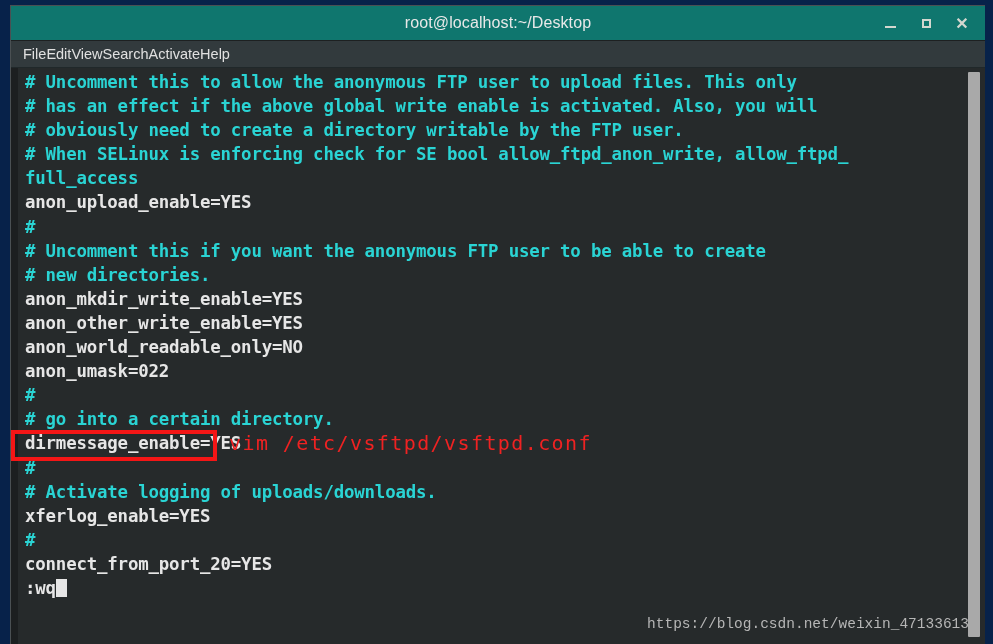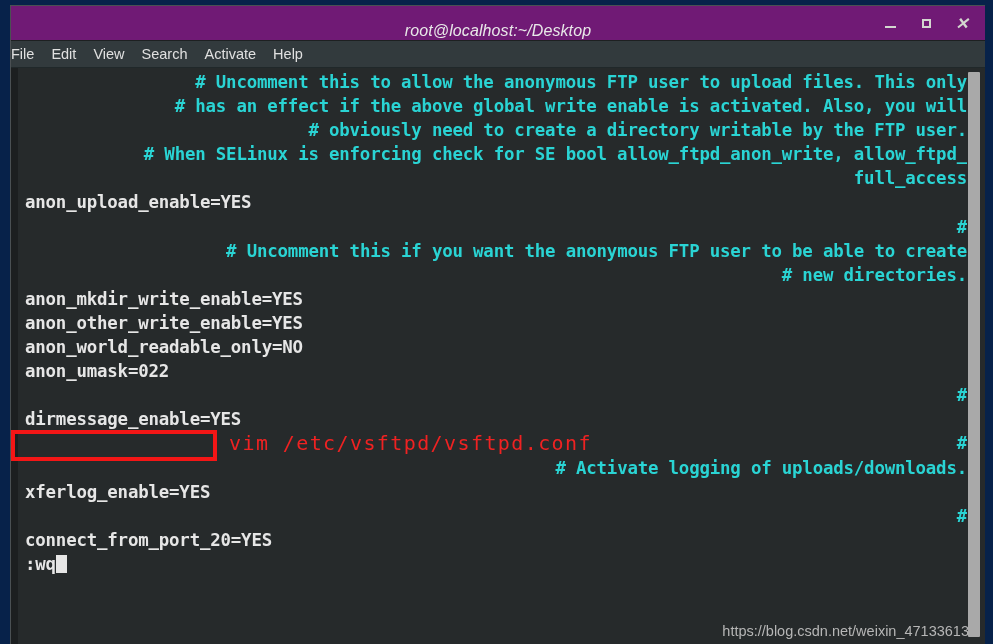--- a/index.html
+++ b/index.html
@@ -29,26 +29,25 @@
     background: #2e3436;
     box-sizing: border-box;
     overflow: hidden;
     border-top: 1px solid #4a5053;
     border-left: 1px solid #4a5053;
   }
   
   .titlebar {
     position: relative;
     height: 34px;
-    background: #701a75;
-    display: flex;
-    align-items: flex-end;
+    background: #0f766e;
+    display: flex;
+    align-items: center;
     justify-content: center;
     border-bottom: 1px solid #1d2021;
-    font-style: italic;
   }
   .title-text {
     color: #e8e8e8;
     font-family: "Liberation Sans", sans-serif;
     font-size: 16px;
     letter-spacing: 0.1px;
     white-space: nowrap;
   }
   .win-btns {
     position: absolute;
@@ -89,21 +88,21 @@
   .btn-close {
     font-size: 16px;
     font-weight: 600;
   }
   
   .menubar {
     height: 26px;
     background: #323a3d;
     display: flex;
     align-items: center;
-    gap: 17px;
+    padding-left: 12px;
     border-bottom: 1px solid #20282a;
   }
   .menu-item {
     color: #e0e0e0;
     font-family: "Liberation Sans", sans-serif;
     font-size: 14.5px;
     cursor: default;
     white-space: nowrap;
   }
   
@@ -133,21 +132,21 @@
   .line {
     height: 24.1px;
     line-height: 24.1px;
     font-family: "DejaVu Sans Mono", monospace;
     font-size: 17.4px;
     font-weight: bold;
     white-space: pre;
     letter-spacing: -0.18px;
     padding-left: 7px;
   }
-  .c-comment { color: #2ad4d4; text-align: right; }
+  .c-comment { color: #2ad4d4; }
   .c-setting { color: #e6e6e6; }
   .cursor-blk {
     display: inline-block;
     width: 11px;
     height: 18px;
     background: #e6e6e6;
     vertical-align: -3px;
   }
   
   .scrollbar-track {
@@ -184,23 +183,23 @@
     top: 363px;
     color: #ef2222;
     font-family: "DejaVu Sans Mono", monospace;
     font-size: 20px;
     letter-spacing: 1.4px;
     white-space: nowrap;
   }
   .watermark {
     position: absolute;
     right: 16px;
-    bottom: 7px;
+    bottom: 14px;
     color: #b6b6b6;
-    font-family: Liberation Sans, sans-serif;
+    font-family: Liberation Mono, monospace;
     font-size: 14.5px;
     white-space: nowrap;
   }
 </style>
 </head>
 <body>
 
 <div class="desktop">
 
   <div class="term-window">
@@ -234,20 +233,21 @@
           <div class="line c-comment">full_access</div>
           <div class="line c-setting">anon_upload_enable=YES</div>
           <div class="line c-comment">#</div>
           <div class="line c-comment"># Uncomment this if you want the anonymous FTP user to be able to create</div>
           <div class="line c-comment"># new directories.</div>
           <div class="line c-setting">anon_mkdir_write_enable=YES</div>
           <div class="line c-setting">anon_other_write_enable=YES</div>
           <div class="line c-setting">anon_world_readable_only=NO</div>
           <div class="line c-setting">anon_umask=022</div>
           <div class="line c-comment">#</div>
+          <div class="line c-comment"># go into a certain directory.</div>
           <div class="line c-setting">dirmessage_enable=YES</div>
           <div class="line c-comment">#</div>
           <div class="line c-comment"># Activate logging of uploads/downloads.</div>
           <div class="line c-setting">xferlog_enable=YES</div>
           <div class="line c-comment">#</div>
           <div class="line c-setting">connect_from_port_20=YES</div>
           <div class="line c-setting"><span>:wq</span><span class="cursor-blk"></span></div>
         </div>
 
       <div class="red-box"></div>

